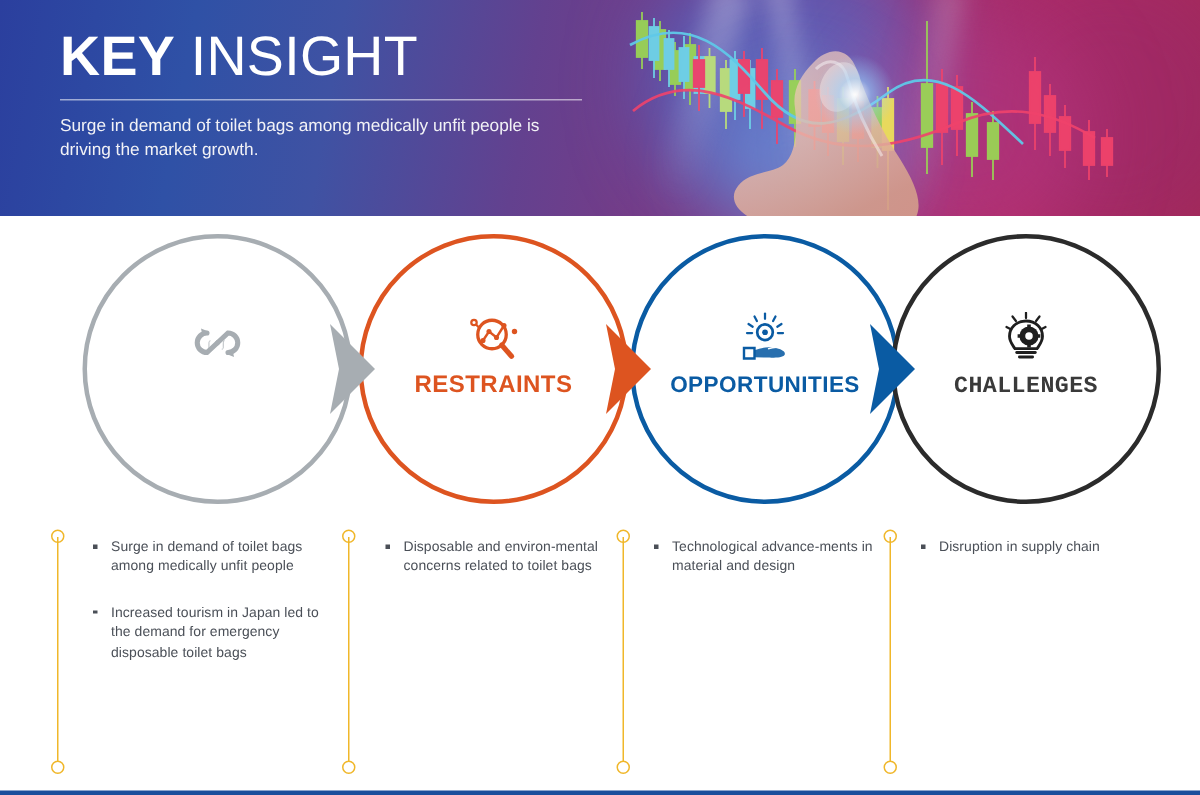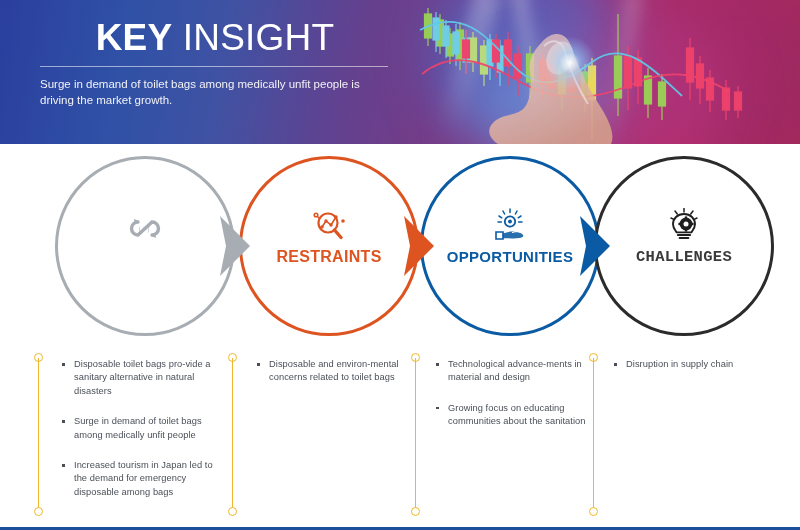--- a/index.html
+++ b/index.html
@@ -89,21 +89,20 @@
     position: absolute;
     left: 40px; top: 16px;
     width: 350px;
   }
   #title-line {
     font-size: 37px;
     letter-spacing: .2px;
     line-height: 44px;
     color: #ffffff;
     white-space: nowrap;
-    text-align: center;
   }
   #title-key { font-weight: bold; }
   #title-insight { font-weight: 300; }
 
   #title-rule {
     margin-top: 6px;
     width: 348px;
     height: 1px;
     background: rgba(255,255,255,.55);
   }
@@ -505,32 +504,30 @@
       <div class="vline"></div>
       <div class="knob bot"></div>
     </div>
     <div class="divider" id="div-3">
       <div class="knob top"></div>
       <div class="vline"></div>
       <div class="knob bot"></div>
     </div>
 
     <div class="bcol" id="bcol-0">
-      <div class="bullet">Disposable toilet bags pro-vide a sanitary alternative in natural disasters</div>
       <div class="bullet">Surge in demand of toilet bags among medically unfit people</div>
-      <div class="bullet">Increased tourism in Japan led to the demand for emergency disposable among bags</div>
+      <div class="bullet">Increased tourism in Japan led to the demand for emergency disposable toilet bags</div>
     </div>
 
     <div class="bcol" id="bcol-1">
       <div class="bullet">Disposable and environ-mental concerns related to toilet bags</div>
     </div>
 
     <div class="bcol" id="bcol-2">
       <div class="bullet">Technological advance-ments in material and design</div>
-      <div class="bullet">Growing focus on educating communities about the sanitation</div>
     </div>
 
     <div class="bcol" id="bcol-3">
       <div class="bullet">Disruption in supply chain</div>
     </div>
   </div>
 
 </div>
 
 </body></html>

